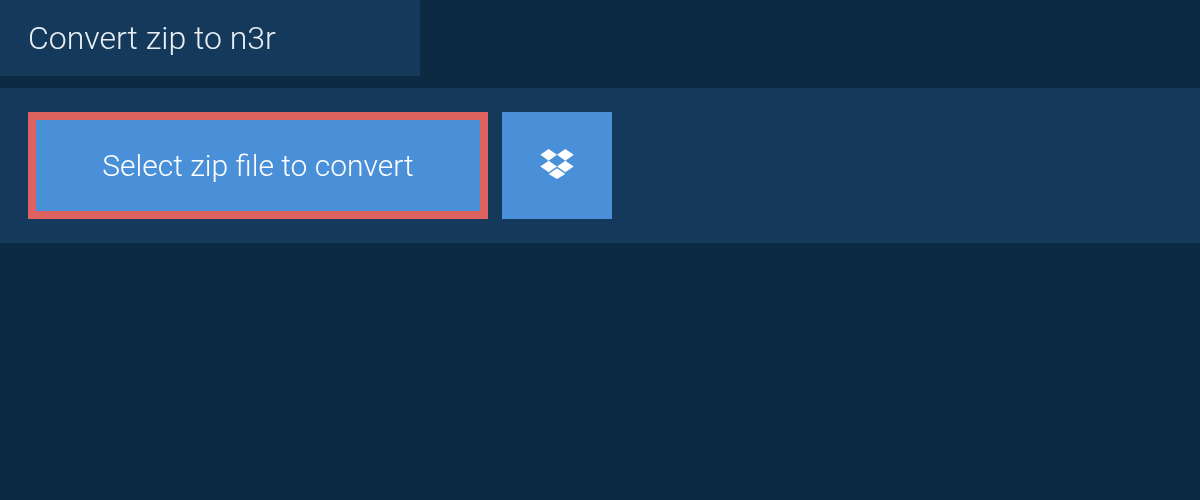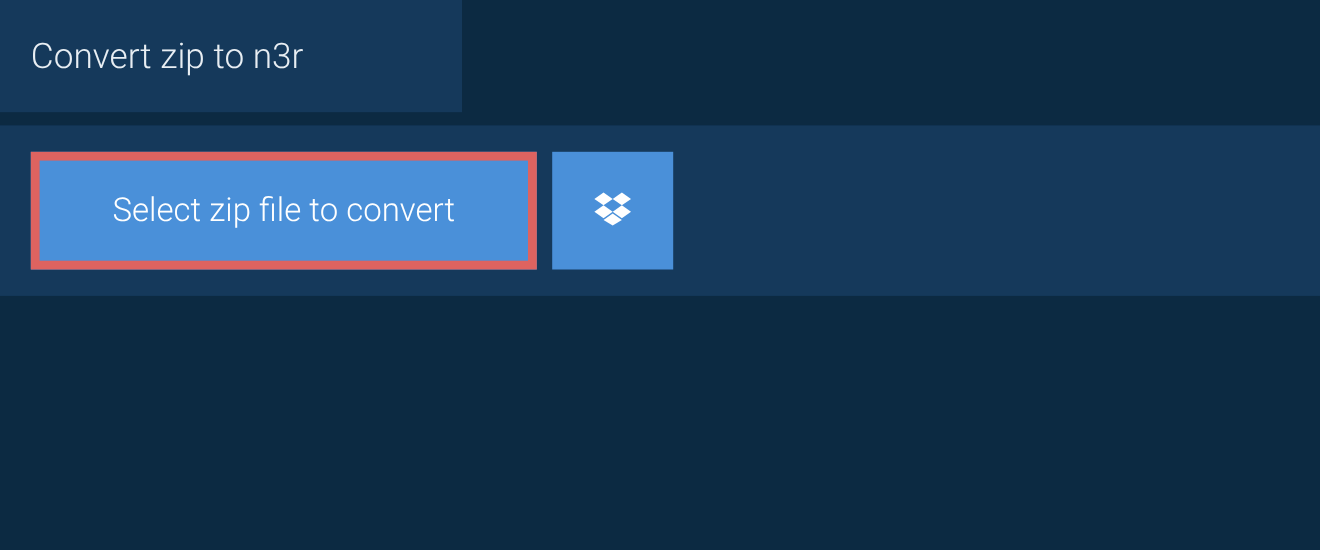--- a/index.html
+++ b/index.html
@@ -12,21 +12,21 @@
       height: 500px;
       background: #0c2a42;
       font-family: -apple-system, BlinkMacSystemFont, "Segoe UI", Roboto, sans-serif;
       overflow: hidden;
     }
     .header-tab {
       background: #15395b;
       color: #e8eef3;
       font-size: 32px;
       font-weight: 300;
-      padding: 32px 28px;
+      padding: 19px 28px;
       display: inline-block;
       min-width: 420px;
     }
     .upload-panel {
       background: #15395b;
       padding: 24px 28px;
       margin-top: 12px;
       width: 1200px;
     }
     .button-row {

